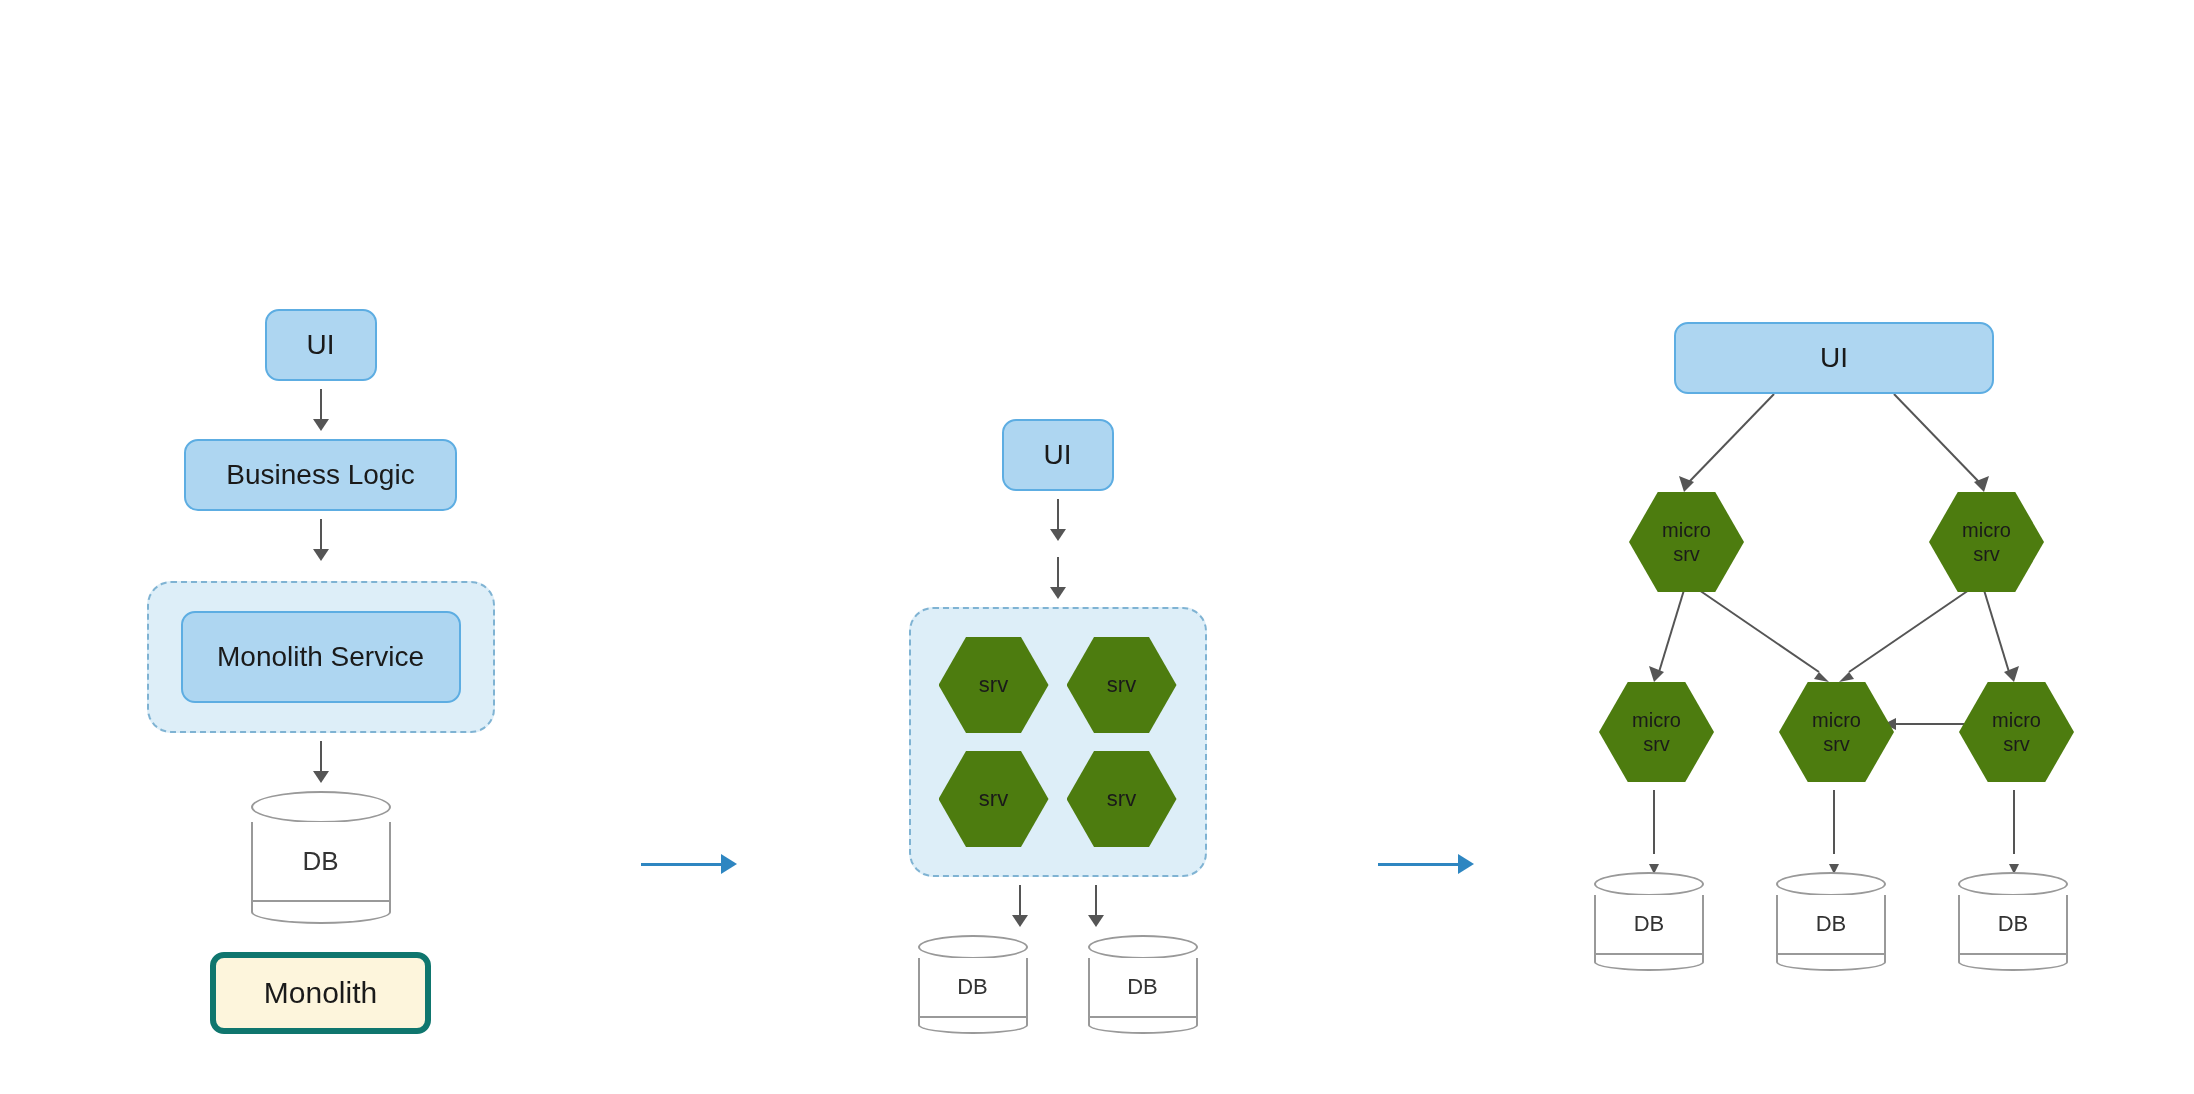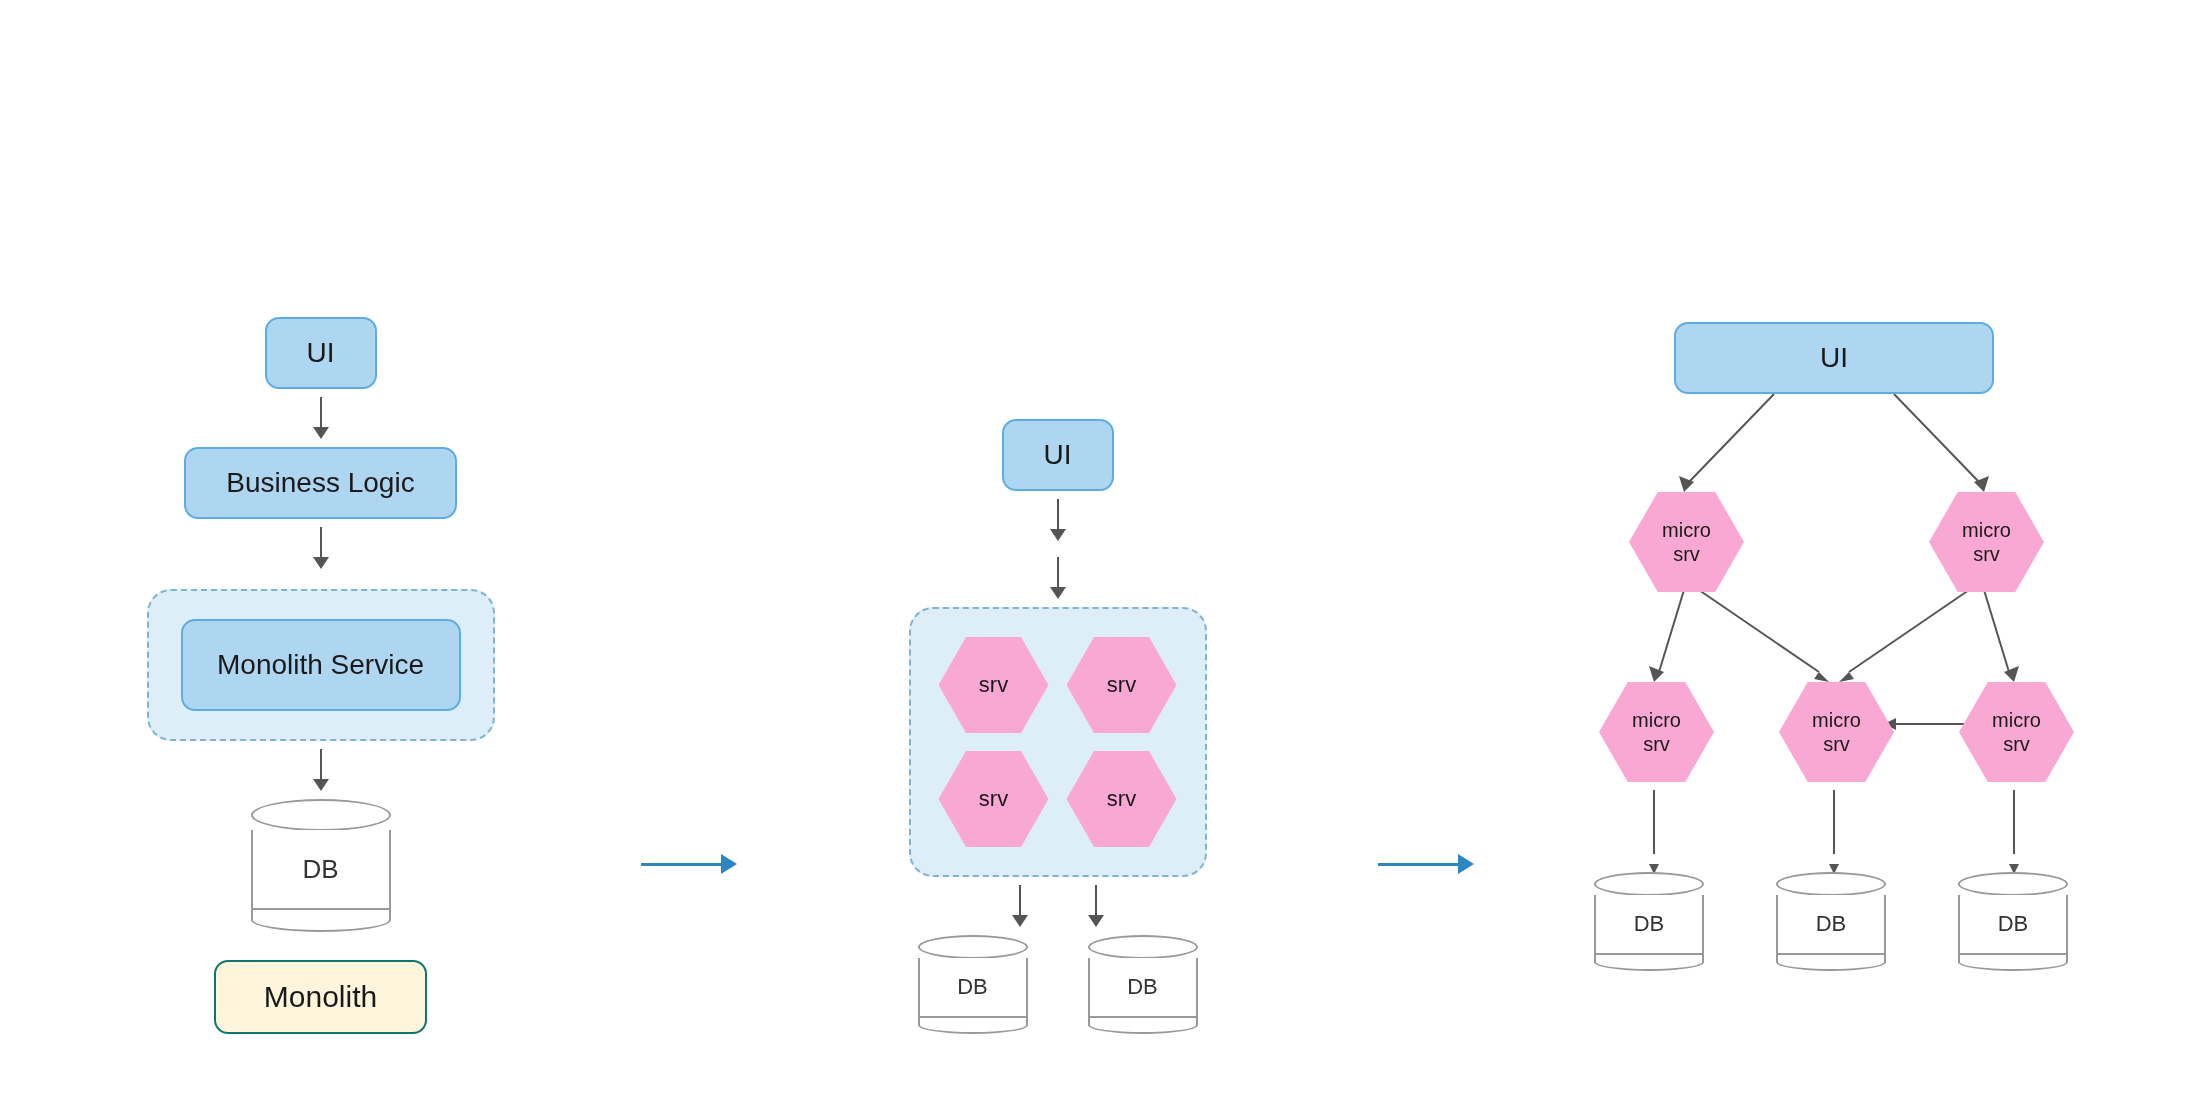--- a/index.html
+++ b/index.html
@@ -123,33 +123,33 @@
       background: transparent;
       border: 2px solid #999;
       border-radius: 0 0 50% 50%;
       margin-top: -2px;
       border-top: none;
     }
 
     
     .label-box {
       background: #fdf5dc;
-      border: 2px solid #0f766e;
+      border: 6px solid #0f766e;
       border-radius: 14px;
       padding: 18px 48px;
       font-size: 30px;
       font-weight: 500;
       text-align: right;
       color: #1a1a1a;
       margin-top: 28px;
     }
     .hexagon {
       width: 110px;
       height: 96px;
-      background: #f9a8d4;
+      background: #4d7c0f;
       position: relative;
       clip-path: polygon(25% 0%, 75% 0%, 100% 50%, 75% 100%, 25% 100%, 0% 50%);
       display: flex;
       align-items: center;
       justify-content: center;
       font-size: 22px;
       font-weight: 500;
       color: #1a1a1a;
       text-align: center;
     }

